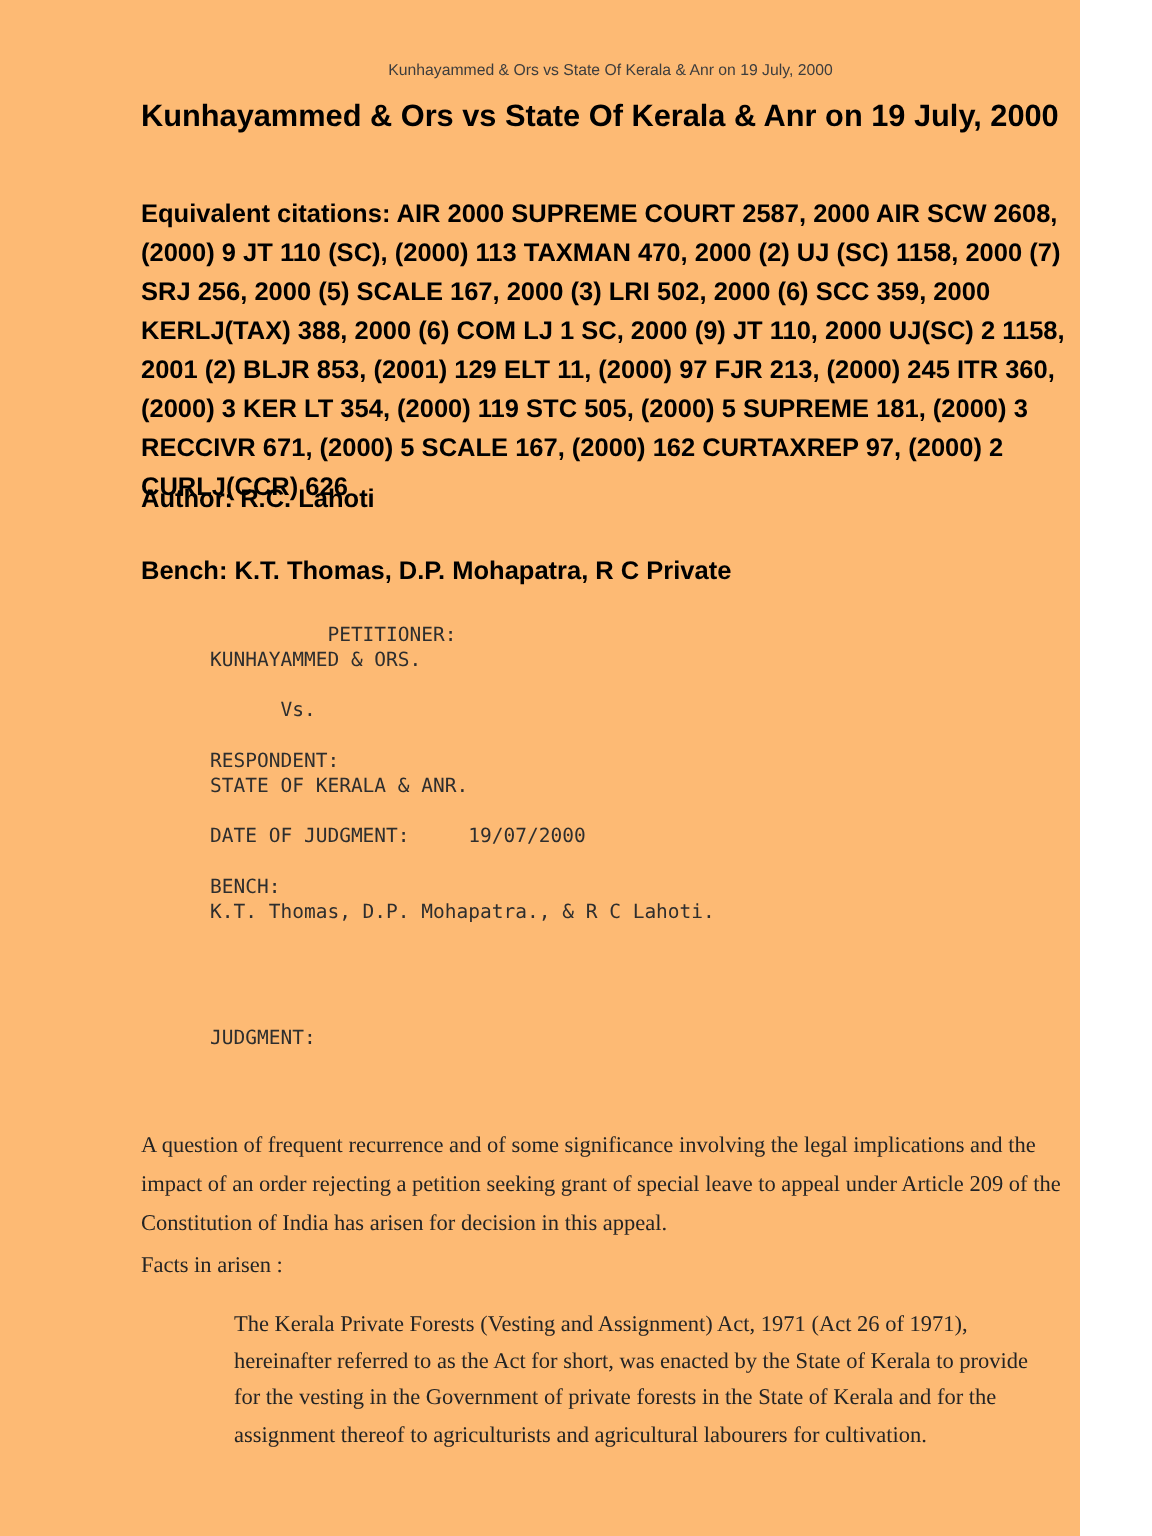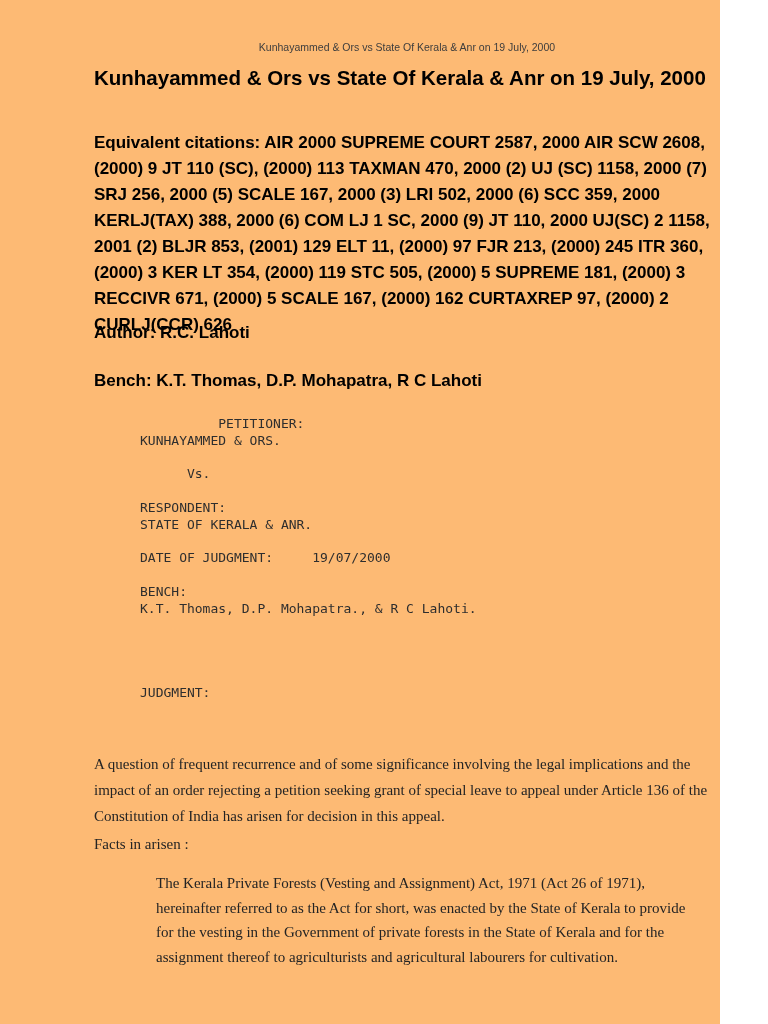--- a/index.html
+++ b/index.html
@@ -103,41 +103,41 @@
 <div class="page">
 
   <div class="running-header">Kunhayammed &amp; Ors vs State Of Kerala &amp; Anr on 19 July, 2000</div>
 
   <h1 class="case-title">Kunhayammed &amp; Ors vs State Of Kerala &amp; Anr on 19 July, 2000</h1>
 
   <div class="citations">Equivalent citations: AIR 2000 SUPREME COURT 2587, 2000 AIR SCW 2608, (2000) 9 JT 110 (SC), (2000) 113 TAXMAN 470, 2000 (2) UJ (SC) 1158, 2000 (7) SRJ 256, 2000 (5) SCALE 167, 2000 (3) LRI 502, 2000 (6) SCC 359, 2000 KERLJ(TAX) 388, 2000 (6) COM LJ 1 SC, 2000 (9) JT 110, 2000 UJ(SC) 2 1158, 2001 (2) BLJR 853, (2001) 129 ELT 11, (2000) 97 FJR 213, (2000) 245 ITR 360, (2000) 3 KER LT 354, (2000) 119 STC 505, (2000) 5 SUPREME 181, (2000) 3 RECCIVR 671, (2000) 5 SCALE 167, (2000) 162 CURTAXREP 97, (2000) 2 CURLJ(CCR) 626</div>
 
   <div class="author-line">Author: R.C. Lahoti</div>
 
-  <div class="bench-line">Bench: K.T. Thomas, D.P. Mohapatra, R C Lahoti</div>
+  <div class="bench-line">Bench: K.T. Thomas, D.P. Mohapatra, R C Private</div>
 
   <pre class="case-details">          PETITIONER:
 KUNHAYAMMED &amp; ORS.
 
       Vs.
 
 RESPONDENT:
 STATE OF KERALA &amp; ANR.
 
 DATE OF JUDGMENT:     19/07/2000
 
 BENCH:
 K.T. Thomas, D.P. Mohapatra., &amp; R C Lahoti.
 
 
 
 
 JUDGMENT:</pre>
 
 
-  <p class="opening-paragraph">A question of frequent recurrence and of some significance involving the legal implications and the impact of an order rejecting a petition seeking grant of special leave to appeal under Article 136 of the Constitution of India has arisen for decision in this appeal.</p>
+  <p class="opening-paragraph">A question of frequent recurrence and of some significance involving the legal implications and the impact of an order rejecting a petition seeking grant of special leave to appeal under Article 209 of the Constitution of India has arisen for decision in this appeal.</p>
 
   <p class="facts-heading">Facts in arisen :</p>
 
   <p class="facts-quote">The Kerala Private Forests (Vesting and Assignment) Act, 1971 (Act 26 of 1971), hereinafter referred to as the Act for short, was enacted by the State of Kerala to provide for the vesting in the Government of private forests in the State of Kerala and for the assignment thereof to agriculturists and agricultural labourers for cultivation.</p>
 
 
 </div>
 
 </body></html>

